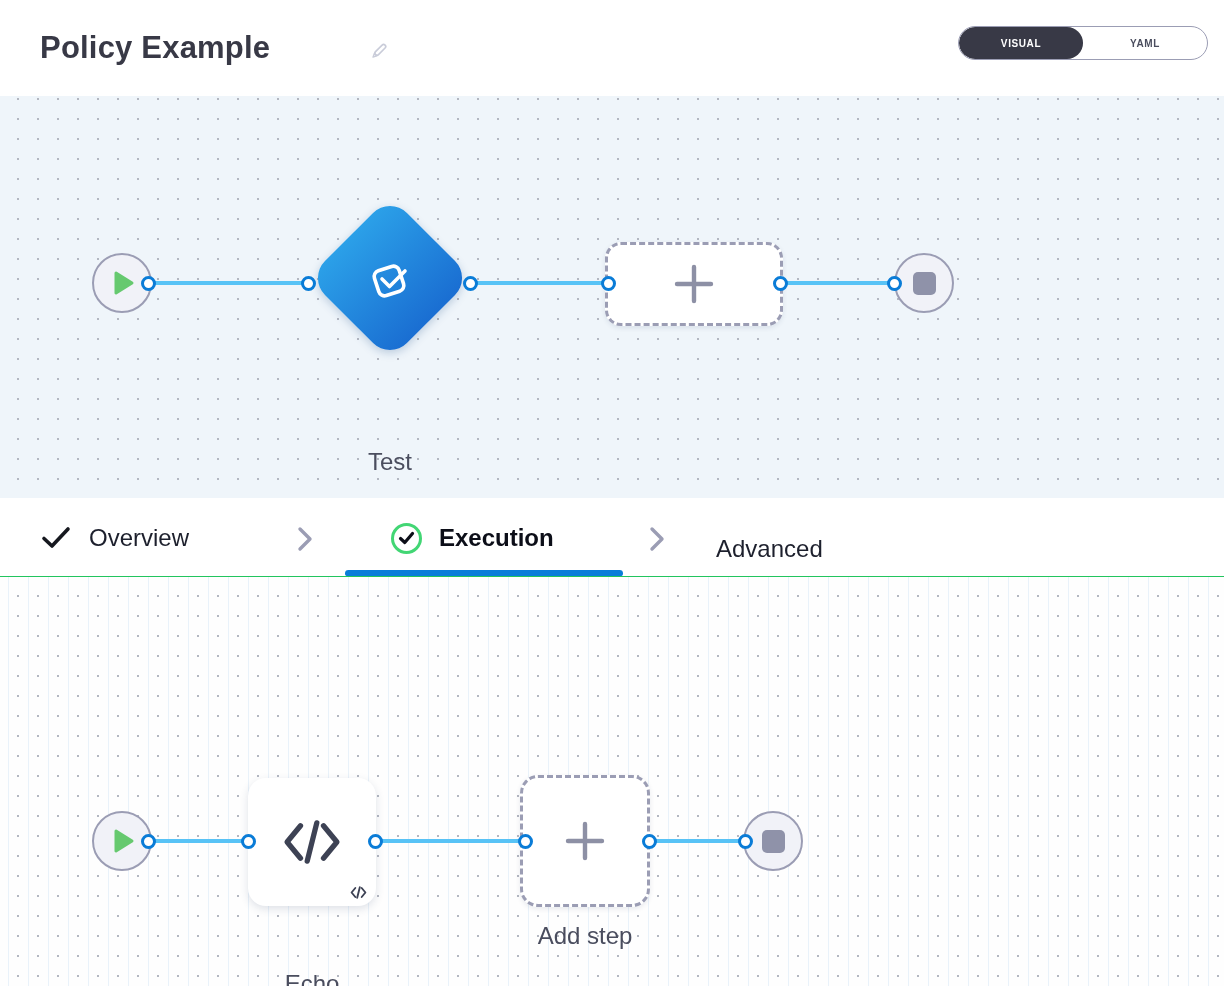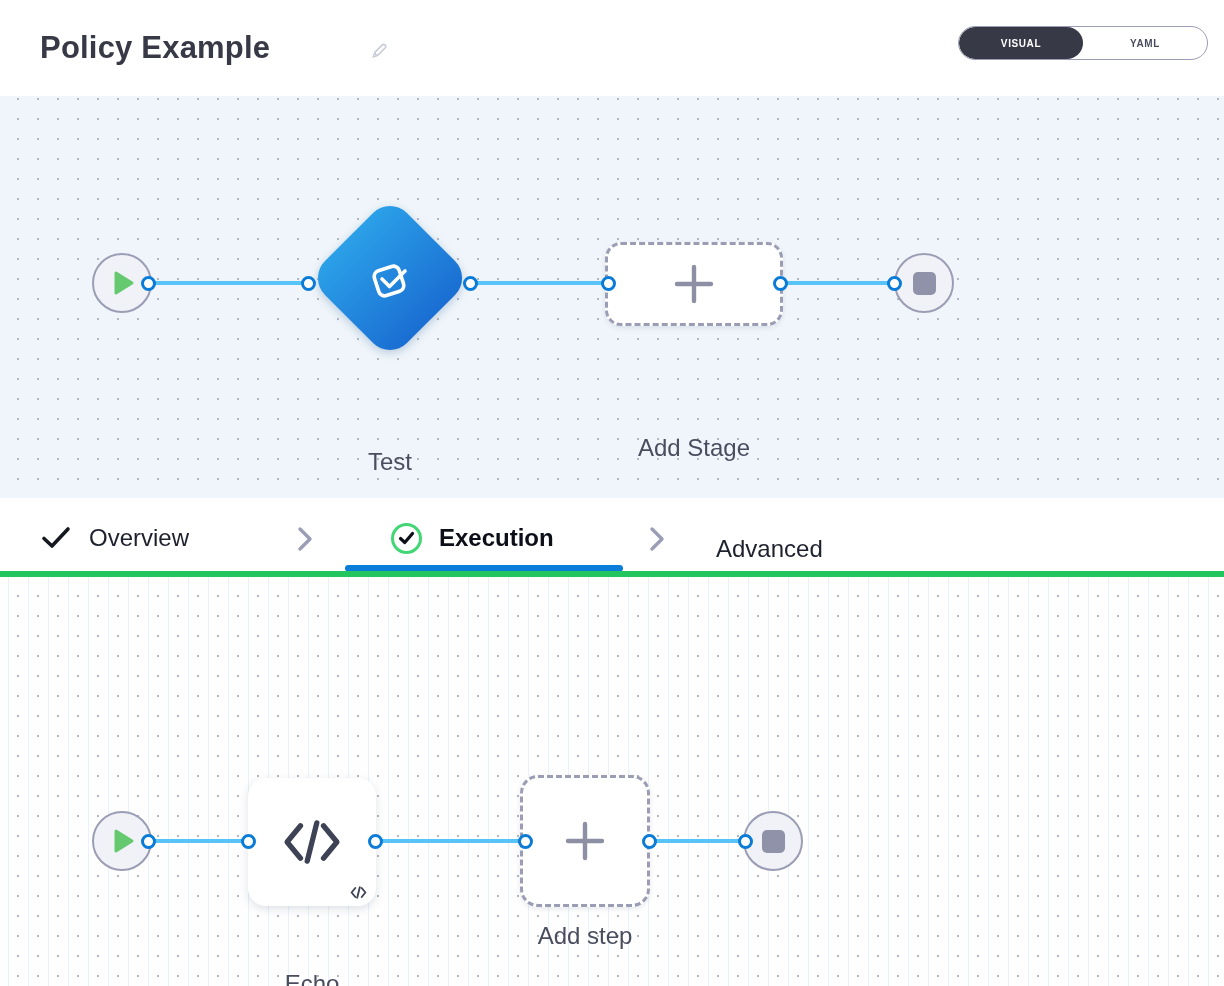--- a/index.html
+++ b/index.html
@@ -50,21 +50,21 @@
 
   .card-node { position:absolute; width:128px; height:128px; border-radius:18px;
     background:#ffffff; box-shadow:0 3px 8px rgba(40,60,100,0.15);
     display:flex; align-items:center; justify-content:center; cursor:pointer; }
   .card-badge { position:absolute; right:9px; bottom:7px; display:flex; }
 
   .node-label { position:absolute; font-size:24px; color:#4a4d5e; text-align:center; }
 
   
   .tabbar { position:relative; width:1224px; height:79px; background:#ffffff;
-    border-bottom:6px solid #22c55e; }
+    border-bottom:1px solid #22c55e; }
   .tab { position:absolute; top:20px; height:40px; display:flex; align-items:center;
     gap:17px; cursor:pointer; }
   .tab .tab-label { font-size:24px; color:#1d202d; font-weight:400; }
   .tab.active .tab-label { font-weight:700; color:#0c0e18; }
   .tab-sep { position:absolute; top:27px; }
   .check-circle { width:31px; height:31px; border-radius:50%; background:#ffffff;
     border:3.2px solid #42d674; display:flex; align-items:center; justify-content:center; }
   .underline { position:absolute; left:345px; bottom:0; width:278px; height:6px;
     background:#0a7dd9; border-radius:4px 4px 3px 3px; }
 </style>
@@ -105,21 +105,20 @@
       </svg>
     </div>
   </div>
   <div class="node-label" style="left:332px; top:352px; width:116px;">Test</div>
 
   <div class="dashed-node" style="left:605px; top:146px; width:178px; height:84px; border-radius:16px;">
     <svg width="40" height="40" viewBox="0 0 40 40">
       <path d="M20 3 V37 M3 20 H37" stroke="#8d90a5" stroke-width="4.4" stroke-linecap="round"></path>
     </svg>
   </div>
-  <div class="node-label" style="left:594px; top:338px; width:200px;">Add Stage</div>
 
   <div class="round-node" style="left:894px; top:157px;">
     <div class="stop-square"></div>
   </div>
 
   <div class="port" style="left:141px; top:180px;"></div>
   <div class="port" style="left:301px; top:180px;"></div>
   <div class="port" style="left:463px; top:180px;"></div>
   <div class="port" style="left:601px; top:180px;"></div>
   <div class="port" style="left:773px; top:180px;"></div>

